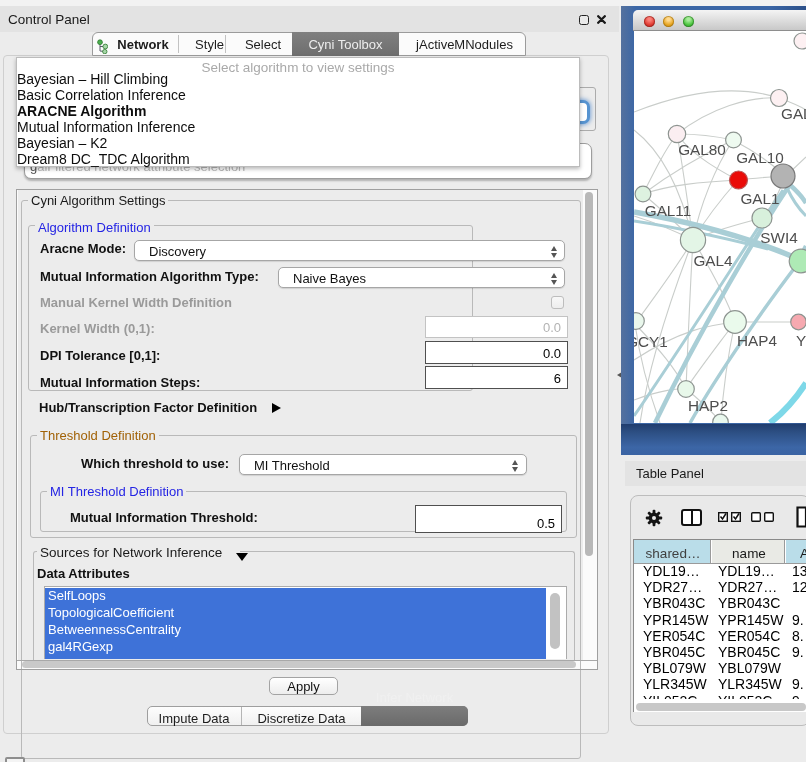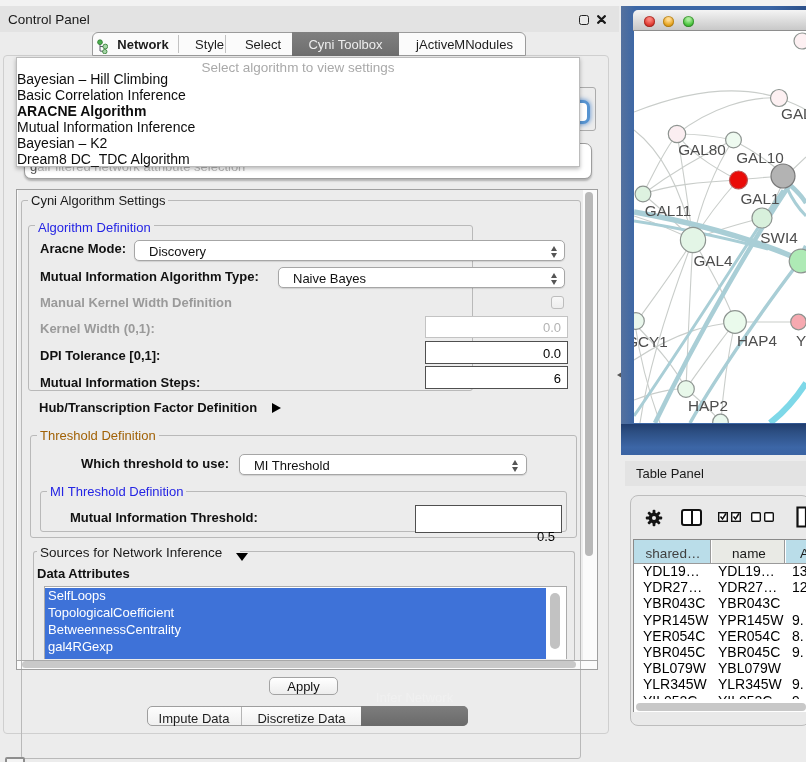--- a/index.html
+++ b/index.html
@@ -136,21 +136,21 @@
     <span class="spin" style="right:7px;top:4.5px;">
         <span class="up"></span>
         <span class="dn"></span>
       </span>
   </div>
 
   <div class="grp" style="left:40px;top:491px;width:527px;height:41px;">
     <span class="legend blab">MI Threshold Definition</span>
   </div>
   <div class="abs flab" style="left:50px;top:510px;padding-left:20px;">Mutual Information Threshold:</div>
-  <div class="tfield" style="left:415px;top:505px;width:147px;height:28px;padding-top:23px;">0.5</div>
+  <div class="tfield" style="left:415px;top:505px;width:147px;height:28px;padding-top:10px;">0.5</div>
 
   <div class="grp" style="left:33px;top:551px;width:542px;height:109px;border-radius:3px 3px 0 0;border-bottom:none;">
     <span class="legend" style="color:#1a1a1a;top:-7px;left:3px;font-size:13.5px;">Sources for Network Inference&nbsp;&nbsp;&nbsp;&nbsp;</span>
   </div>
   <div class="abs" style="left:236px;top:553px;width:0;height:0;border-left:6.5px solid transparent;border-right:6.5px solid transparent;border-top:8px solid #000;"></div>
   <div class="abs flab" style="left:37px;top:566px;">Data Attributes</div>
 
   <div class="abs" style="left:44px;top:586px;width:523px;height:73px;background:#fff;border:1px solid #ababab;border-bottom:none;"></div>
   <div class="abs" style="left:45px;top:588px;width:501px;height:71px;background:#3e72d8;"></div>
   <div class="abs" style="left:48px;top:587px;width:490px;font-size:13px;color:#fff;line-height:17px;">SelfLoops<br>TopologicalCoefficient<br>BetweennessCentrality<br>gal4RGexp</div>

